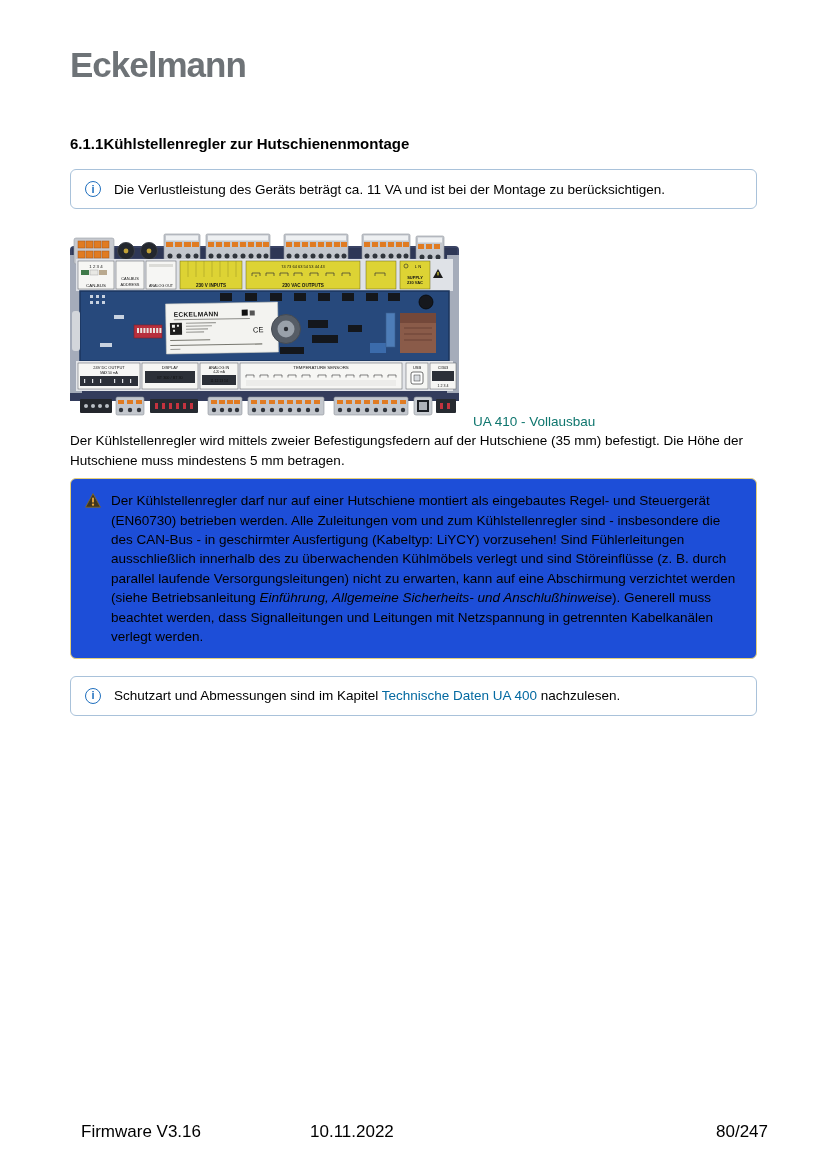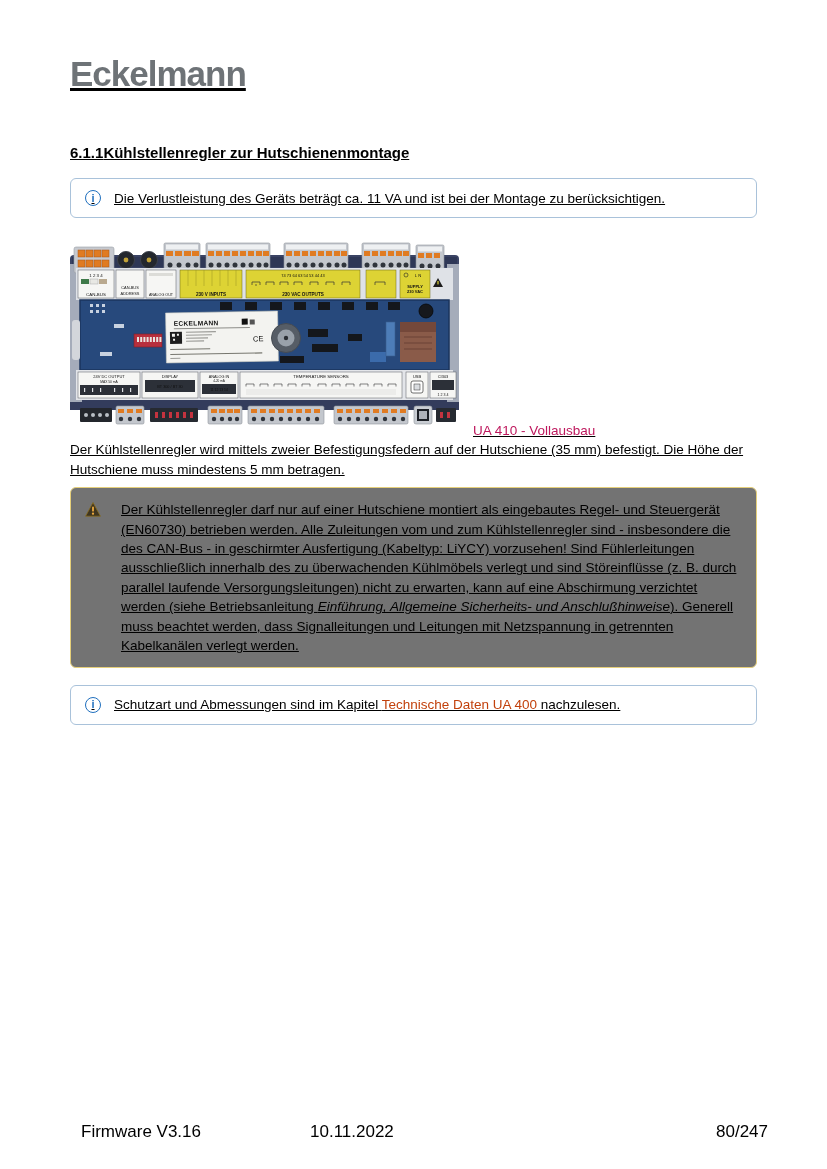--- a/index.html
+++ b/index.html
@@ -3,21 +3,21 @@
 <meta charset="utf-8">
 <style>
   * { box-sizing: border-box; margin: 0; padding: 0; }
   html,body { background:#ffffff; }
   body {
     width: 827px; height: 1169px;
     position: relative;
     font-family: "Liberation Sans", sans-serif;
     color: #000;
   }
-  .content { position: absolute; left: 70px; top: 12px; width: 687px; text-decoration: underline; }
+  .content { position: absolute; left: 70px; top: 3px; width: 687px; }
 
   .logo {
     margin-top: 42px;
     font-size: 35px; font-weight: 700;
     color: #6e7377; letter-spacing: -1px;
   }
 
   .heading { margin-top: 50px; font-size: 15px; font-weight: 700; display: flex; }
   .heading .num { }
 
@@ -31,33 +31,33 @@
     font-size: 13.5px;
   }
   .info-icon {
     flex: 0 0 auto;
     width: 16px; height: 16px;
     border: 1.5px solid #1f6fbe; border-radius: 50%;
     color: #1f6fbe; font-weight: 700; font-size: 11px;
     display: flex; align-items: center; justify-content: center;
     line-height: 1;
   }
-  .link { color: #c2410c; text-decoration: none; cursor: pointer; }
+  .link { color: #0369a1; text-decoration: none; cursor: pointer; }
 
   .figure-row { margin-top: 16px; display: flex; align-items: flex-end; }
   .board-wrap { flex: 0 0 auto; line-height: 0; }
-  .caption { margin-left: 14px; margin-bottom: -13px; font-size: 13.5px; color:#be185d; }
+  .caption { margin-left: 14px; margin-bottom: -13px; font-size: 13.5px; color:#0f766e; }
 
   .para { margin-top: 15px; font-size: 13.5px; line-height: 1.45; }
 
   .warn {
     margin-top: 8px;
     border: 1px solid #e5cf7a; border-radius: 6px;
-    background: #737373;
-    display: flex; gap: 20px;
+    background: #1d4ed8;
+    display: flex; gap: 10px;
     padding: 12px 14px 11px 14px;
     font-size: 13.5px; line-height: 1.44;
   }
   .warn-icon { flex: 0 0 auto; margin-top: 2px; }
   .em { font-style: italic; }
 
   .footer {
     position: absolute; left: 81px; top: 1122px; width: 687px;
     display: grid; grid-template-columns: 1fr 1fr 1fr;
     font-size: 17px;

